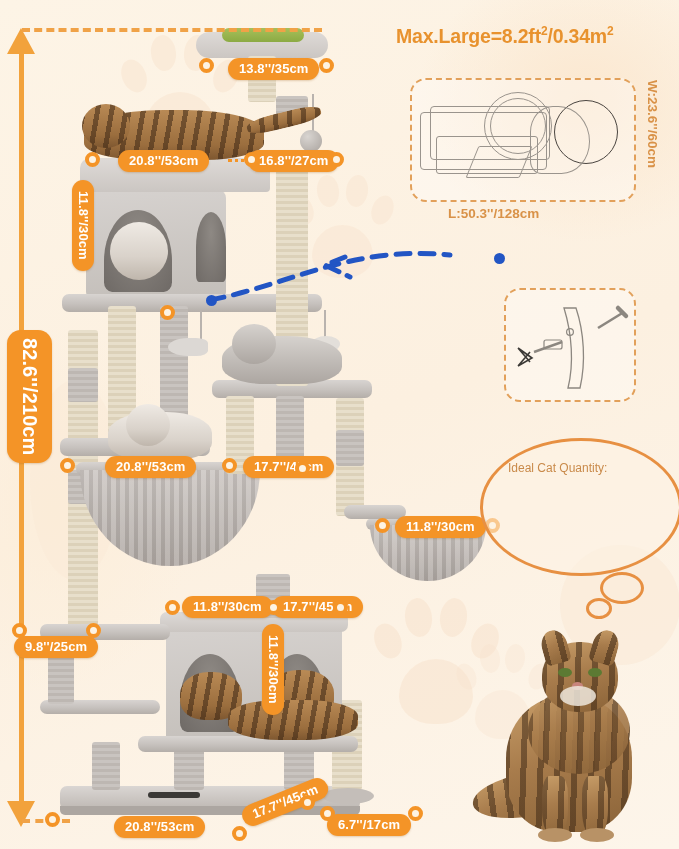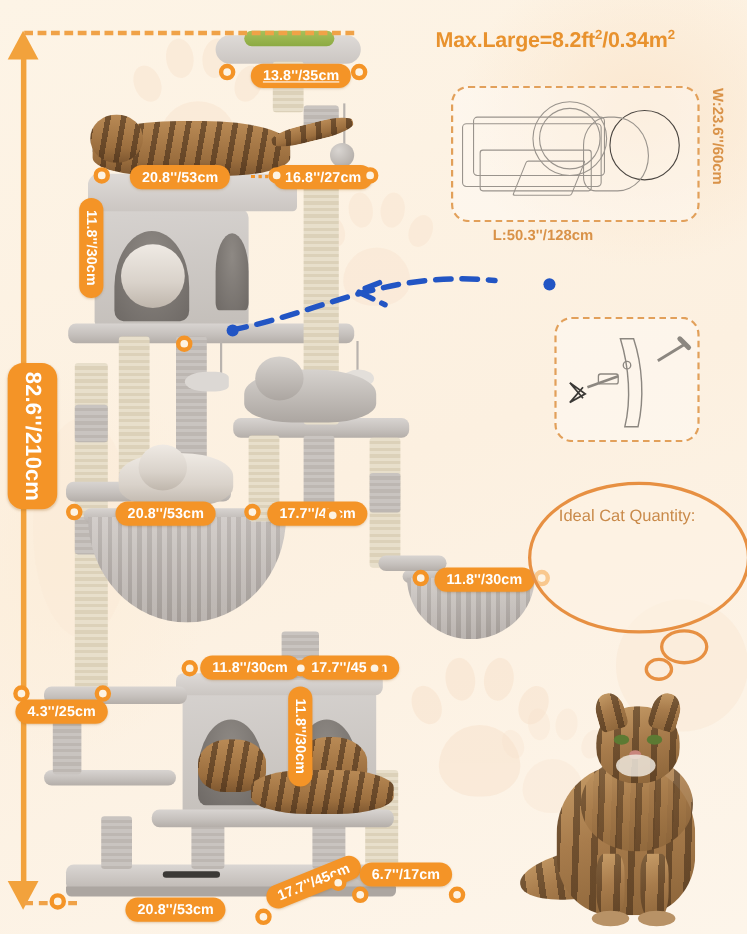--- a/index.html
+++ b/index.html
@@ -89,21 +89,21 @@
 
   
   .blue-dot{position:absolute;width:11px;height:11px;border-radius:50%;background:#2255C4;}
 
   
   .anti-title{position:absolute;color:#E8922E;font-weight:bold;font-size:21px;white-space:nowrap;}
 
   
   .bubble{position:absolute;border:3px solid #E79042;border-radius:50%;background:rgba(253,243,227,.55);}
   .bub-s{position:absolute;border:3px solid #E79042;border-radius:50%;}
-  .b-l1,.b-l3{position:absolute;color:#C98A4A;font-size:15px;white-space:nowrap;}
+  .b-l1,.b-l3{position:absolute;color:#C98A4A;font-size:12px;white-space:nowrap;}
   .b-l2,.b-l4{position:absolute;color:#3B3A38;font-weight:bold;font-size:23px;white-space:nowrap;}
 
   
   .bigcat{position:absolute;}
   .bc{position:absolute;}
   .fur{background:
       repeating-linear-gradient(92deg,rgba(55,35,18,.5) 0,rgba(55,35,18,.5) 6px,rgba(0,0,0,0) 6px,rgba(0,0,0,0) 17px),
       linear-gradient(165deg,#C79D68 0%,#A87C4C 45%,#8A6338 100%);}
 </style>
 </head>
@@ -219,21 +219,21 @@
   <div class="catbody ragdoll" style="left:108px;top:412px;width:104px;height:48px;border-radius:44% 44% 36% 36%;"></div>
   <div class="catbody ragdoll" style="left:126px;top:404px;width:44px;height:42px;"></div>
 
   <div class="h-arrow-line"></div>
   <div class="h-arrow-head up"></div>
   <div class="h-arrow-head down"></div>
   <div class="dash-top"></div>
   <div class="dash-bot"></div>
   <div class="pill vert big" style="left:7px;top:330px;">82.6''/210cm</div>
 
-  <div class="pill" style="left:228px;top:58px;text-decoration:underline;">13.8''/35cm</div>
+  <div class="pill" style="left:228px;top:58px;">13.8''/35cm</div>
   <div class="dot" style="left:199px;top:58px;"></div>
   <div class="dot" style="left:319px;top:58px;"></div>
 
   <div class="pill" style="left:118px;top:150px;">20.8''/53cm</div>
   <div class="dot" style="left:85px;top:152px;"></div>
   <div class="tick-dash" style="left:228px;top:159px;width:24px;"></div>
   <div class="pill" style="left:248px;top:150px;">16.8''/27cm</div>
   <div class="dot" style="left:244px;top:152px;"></div>
   <div class="dot" style="left:329px;top:152px;"></div>
 
@@ -243,37 +243,37 @@
   <div class="dot" style="left:60px;top:458px;"></div>
   <div class="dot" style="left:222px;top:458px;"></div>
   <div class="pill" style="left:243px;top:456px;">17.7''/45cm</div>
   <div class="dot" style="left:295px;top:461px;"></div>
   <div class="dot" style="left:160px;top:305px;"></div>
 
   <div class="pill" style="left:395px;top:516px;">11.8''/30cm</div>
   <div class="dot" style="left:375px;top:518px;"></div>
   <div class="dot" style="left:485px;top:518px;"></div>
 
-  <div class="pill" style="left:14px;top:636px;">4.3''/25cm</div>
+  <div class="pill" style="left:14px;top:636px;">9.8''/25cm</div>
   <div class="dot" style="left:12px;top:623px;"></div>
   <div class="dot" style="left:86px;top:623px;"></div>
 
   <div class="pill" style="left:182px;top:596px;">11.8''/30cm</div>
   <div class="dot" style="left:165px;top:600px;"></div>
   <div class="pill" style="left:272px;top:596px;">17.7''/45cm</div>
   <div class="dot" style="left:266px;top:600px;"></div>
   <div class="dot" style="left:333px;top:600px;"></div>
   <div class="pill vert" style="left:262px;top:624px;">11.8''/30cm</div>
 
   <div class="pill" style="left:114px;top:816px;">20.8''/53cm</div>
   <div class="dot" style="left:45px;top:812px;"></div>
   <div class="dot" style="left:232px;top:826px;"></div>
   <div class="pill" style="left:243px;top:808px;transform:rotate(-22deg);transform-origin:left center;">17.7''/45cm</div>
   <div class="dot" style="left:300px;top:795px;"></div>
-  <div class="pill" style="left:327px;top:784px;">6.7''/17cm</div>
+  <div class="pill" style="left:327px;top:814px;">6.7''/17cm</div>
   <div class="dot" style="left:320px;top:806px;"></div>
   <div class="dot" style="left:408px;top:806px;"></div>
 
   <div class="area-title" style="left:396px;top:24px;">
     <span>Max.Large=8.2ft</span><sup>2</sup><span>/0.34m</span><sup>2</sup>
   </div>
 
   <div class="dashcard" style="left:410px;top:78px;width:222px;height:120px;">
 
     <div class="la" style="left:8px;top:32px;width:125px;height:56px;border-radius:4px;"></div>

